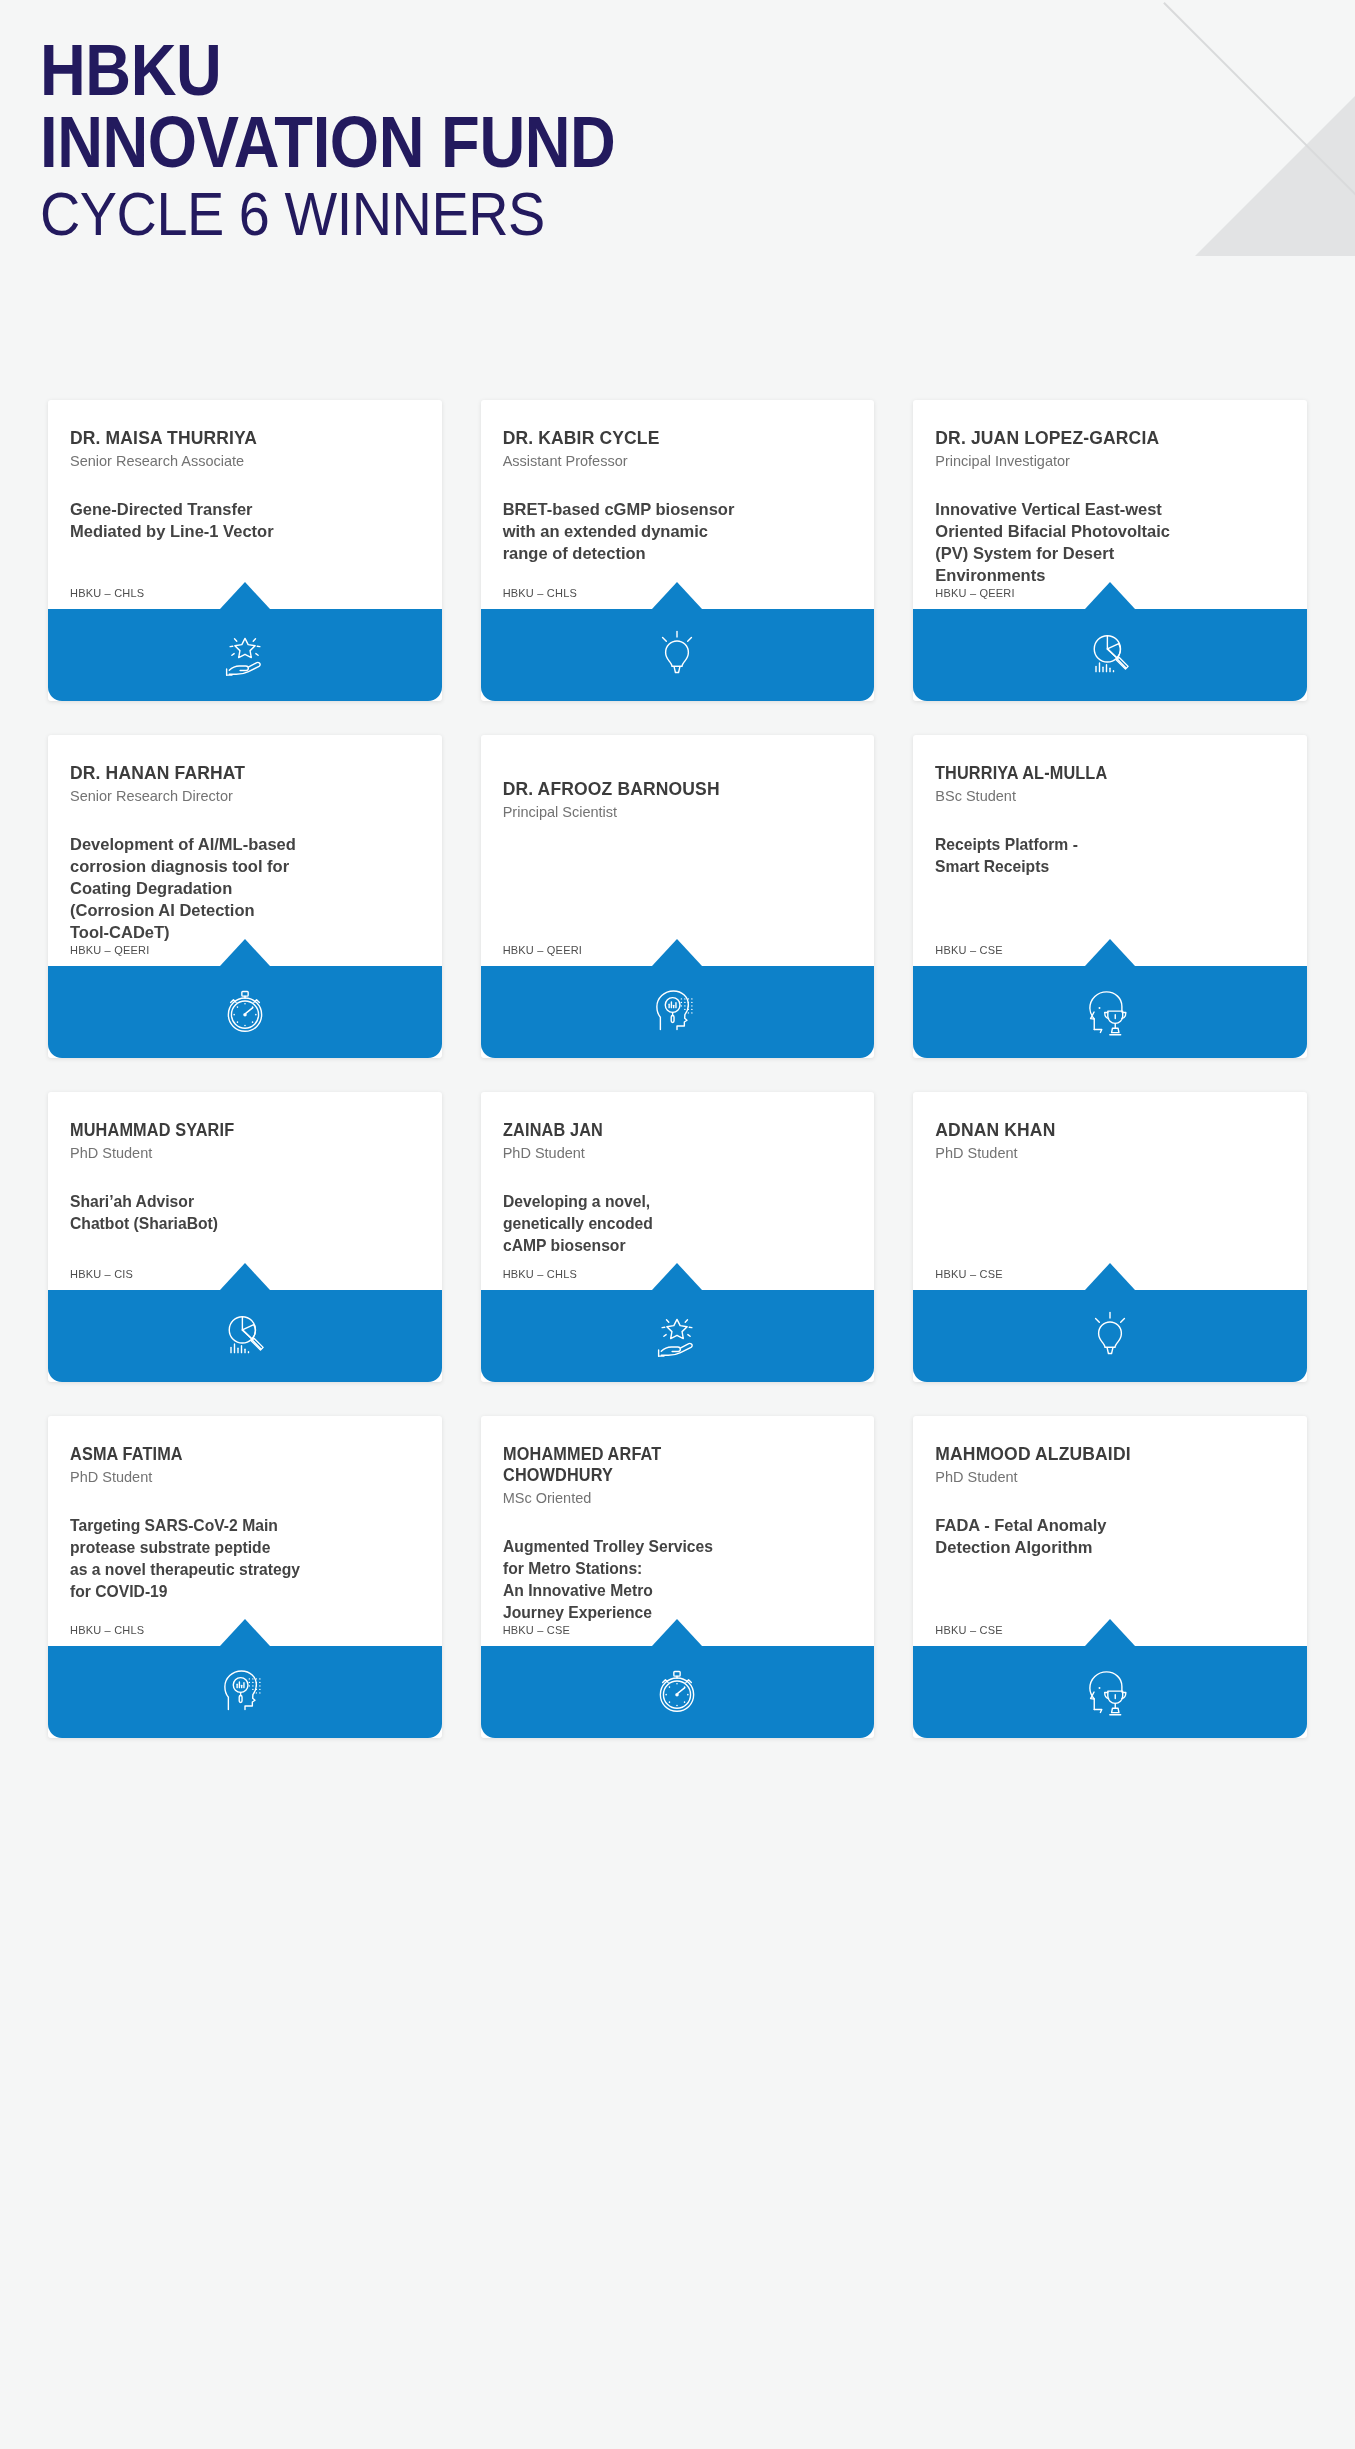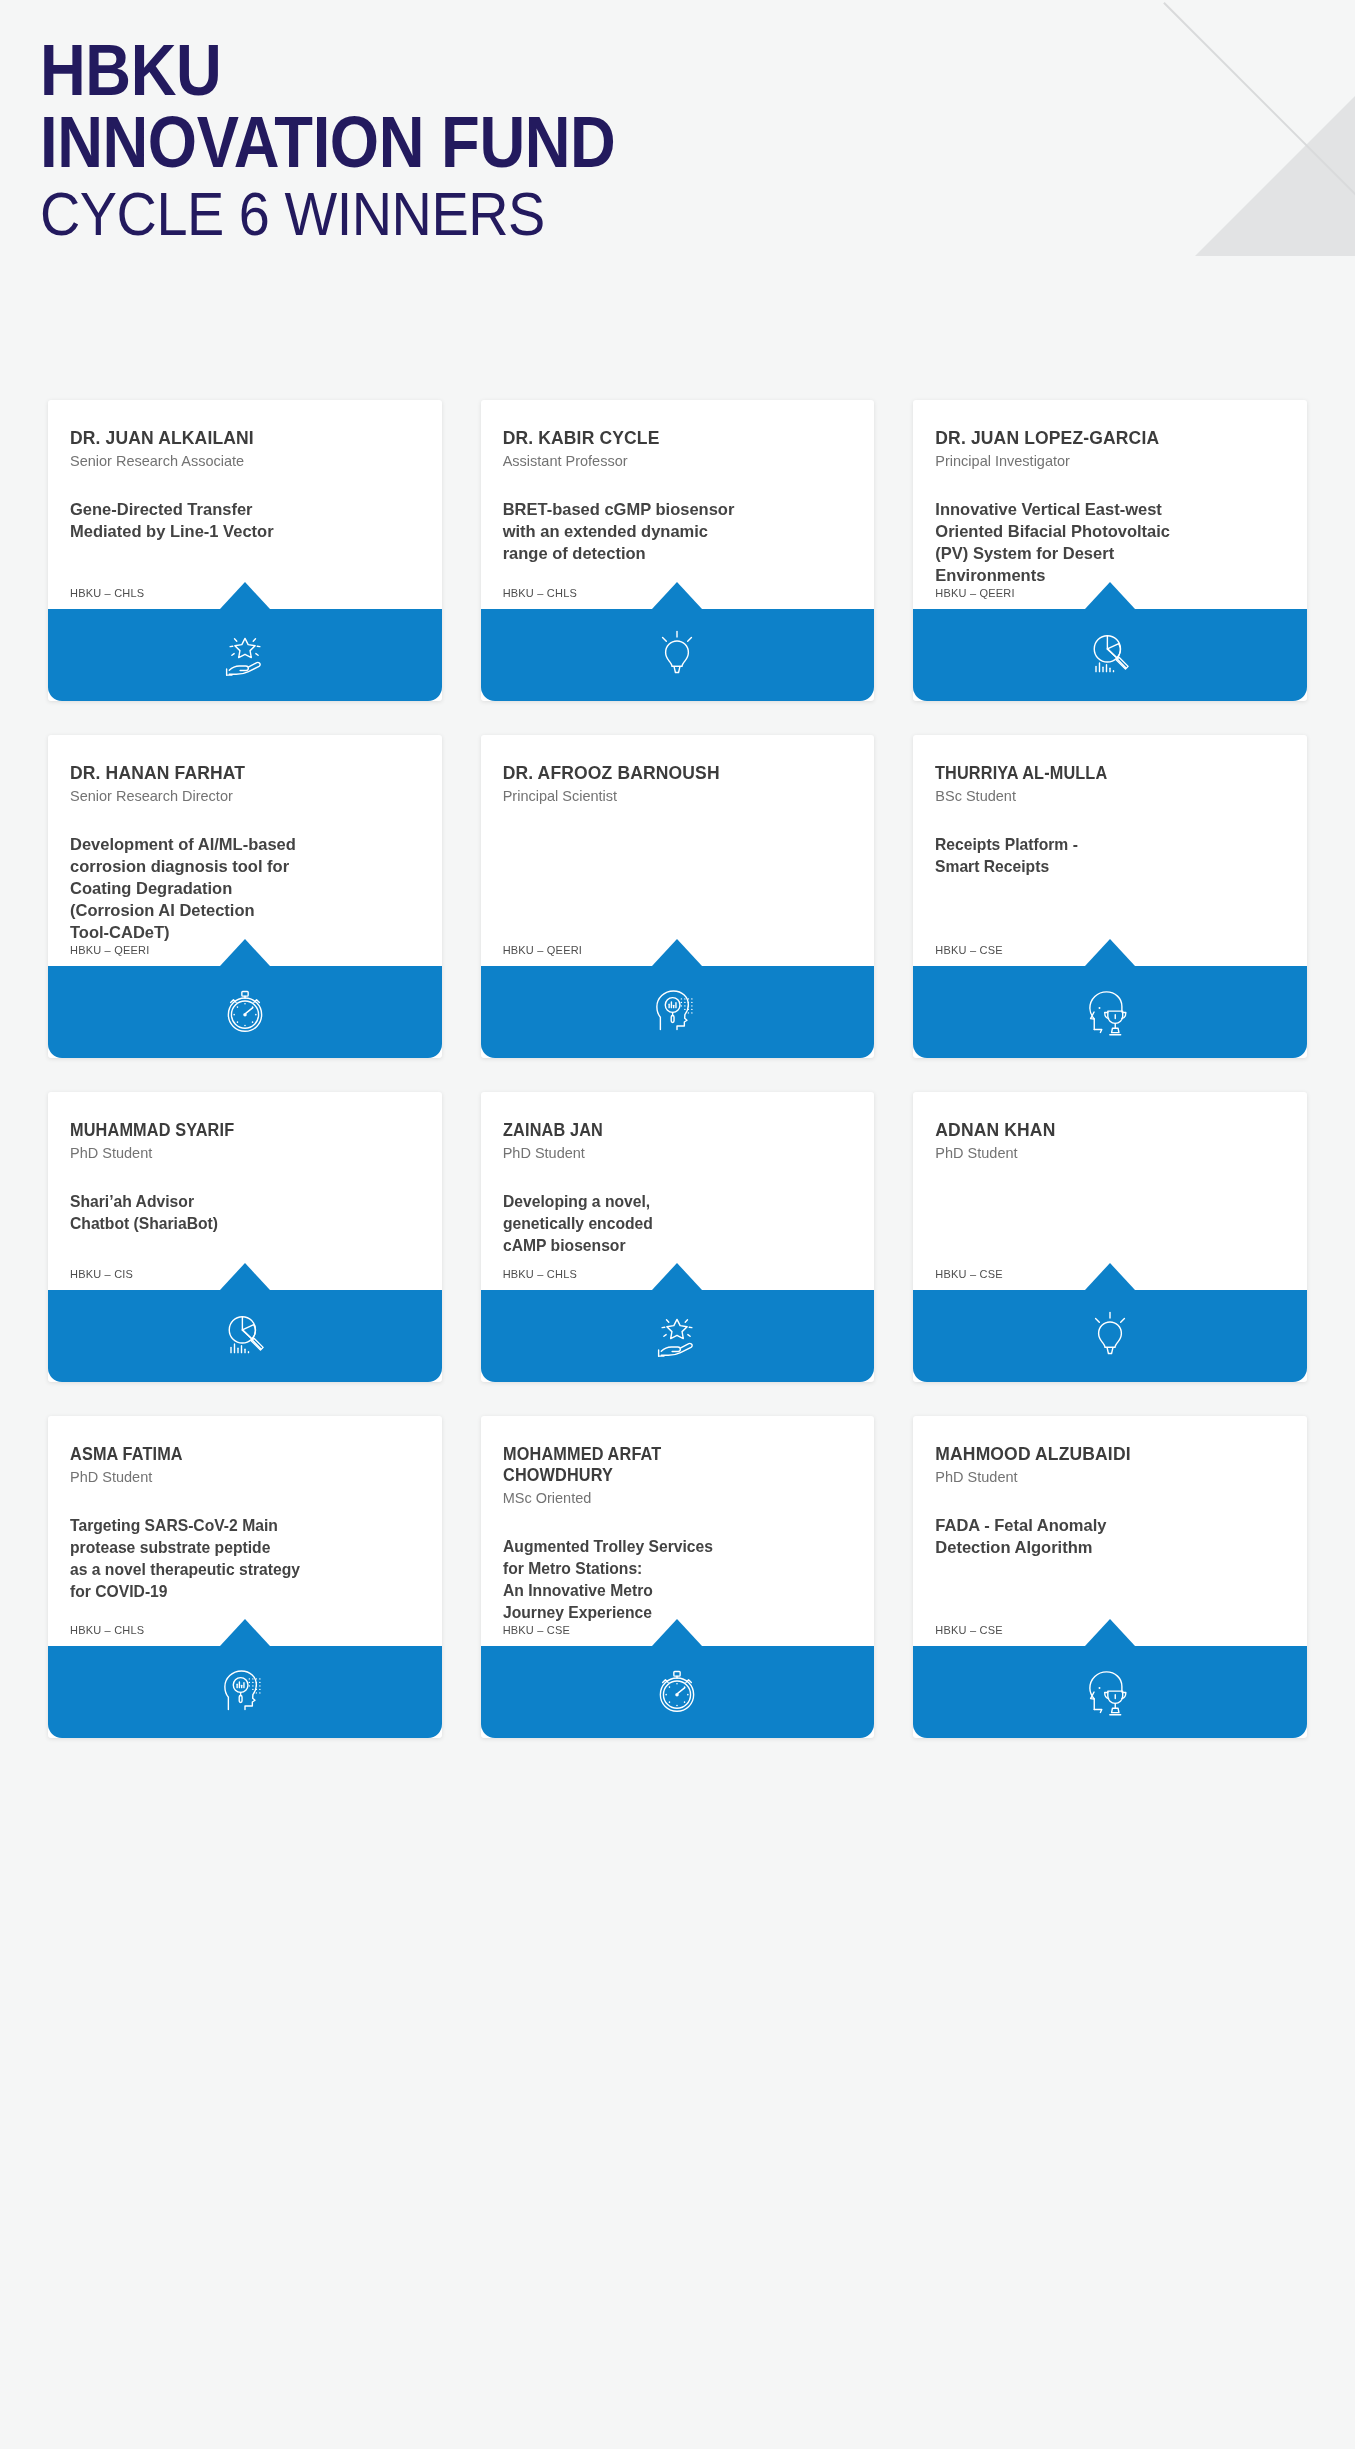--- a/index.html
+++ b/index.html
@@ -189,21 +189,21 @@
 
   <div class="header">
     <div class="title-line title-1">HBKU</div>
     <div class="title-line title-2">INNOVATION FUND</div>
     <div class="title-line title-3">CYCLE 6 WINNERS</div>
   </div>
 
   <div class="grid" id="card-grid">
   <div class="card" style="--brand: #0d81c9;">
     <div class="card-body">
-      <div class="person-name" style="white-space: pre-line;">DR. JUAN ALKAILANI</div>
+      <div class="person-name" style="white-space: pre-line;">DR. MAISA THURRIYA</div>
       <div class="person-role">Senior Research Associate</div>
       <div class="project-title">Gene-Directed Transfer
 Mediated by Line-1 Vector</div>
     </div>
     <div class="card-foot-label">HBKU – CHLS</div>
     <div class="card-footer">
       <div class="notch"></div>
       <span class="footer-icon">
             <svg viewBox="0 0 64 64">
      <polygon fill="none" stroke="#ffffff" stroke-width="1.6" stroke-linecap="round" stroke-linejoin="round" points="32,13 35.6,20.2 43.6,21.4 37.8,27 39.2,35 32,31.2 24.8,35 26.2,27 20.4,21.4 28.4,20.2"></polygon>
@@ -308,21 +308,21 @@
      <circle fill="#ffffff" cx="40.6" cy="43.6" r="0.9"></circle>
      <circle fill="#ffffff" cx="23.4" cy="43.6" r="0.9"></circle>
      <circle fill="#ffffff" cx="40.6" cy="26.4" r="0.9"></circle>
    </svg>
           </span>
     </div>
   </div>
 
   <div class="card" style="--brand: #0d81c9;">
     <div class="card-body">
-      <div class="person-name" style="white-space: pre-line;">DR. AFROOZ BARNOUSH</div>
+      <div class="person-name" style="white-space: pre-line; margin-top: 16px;">DR. AFROOZ BARNOUSH</div>
       <div class="person-role">Principal Scientist</div>
     </div>
     <div class="card-foot-label">HBKU – QEERI</div>
     <div class="card-footer">
       <div class="notch"></div>
       <span class="footer-icon">
             <svg viewBox="0 0 64 64">
      <path fill="none" stroke="#ffffff" stroke-width="1.6" stroke-linecap="round" stroke-linejoin="round" d="M13 52 V38 c-3.6-4.4-4-8.6-4-12 C9 16 17.6 8 28 8 c10 0 17 7 17 16 0 4.4-1.6 7.6-4 11 l-0.2 4.2 2.6 2.2 -3 2 0 4.6 -8.4 0 0 4"></path>
      <circle fill="none" stroke="#ffffff" stroke-width="1.6" stroke-linecap="round" stroke-linejoin="round" cx="27" cy="24" r="8.4"></circle>
      <line fill="none" stroke="#ffffff" stroke-width="1.6" stroke-linecap="round" stroke-linejoin="round" x1="23" y1="27" x2="23" y2="23"></line>

